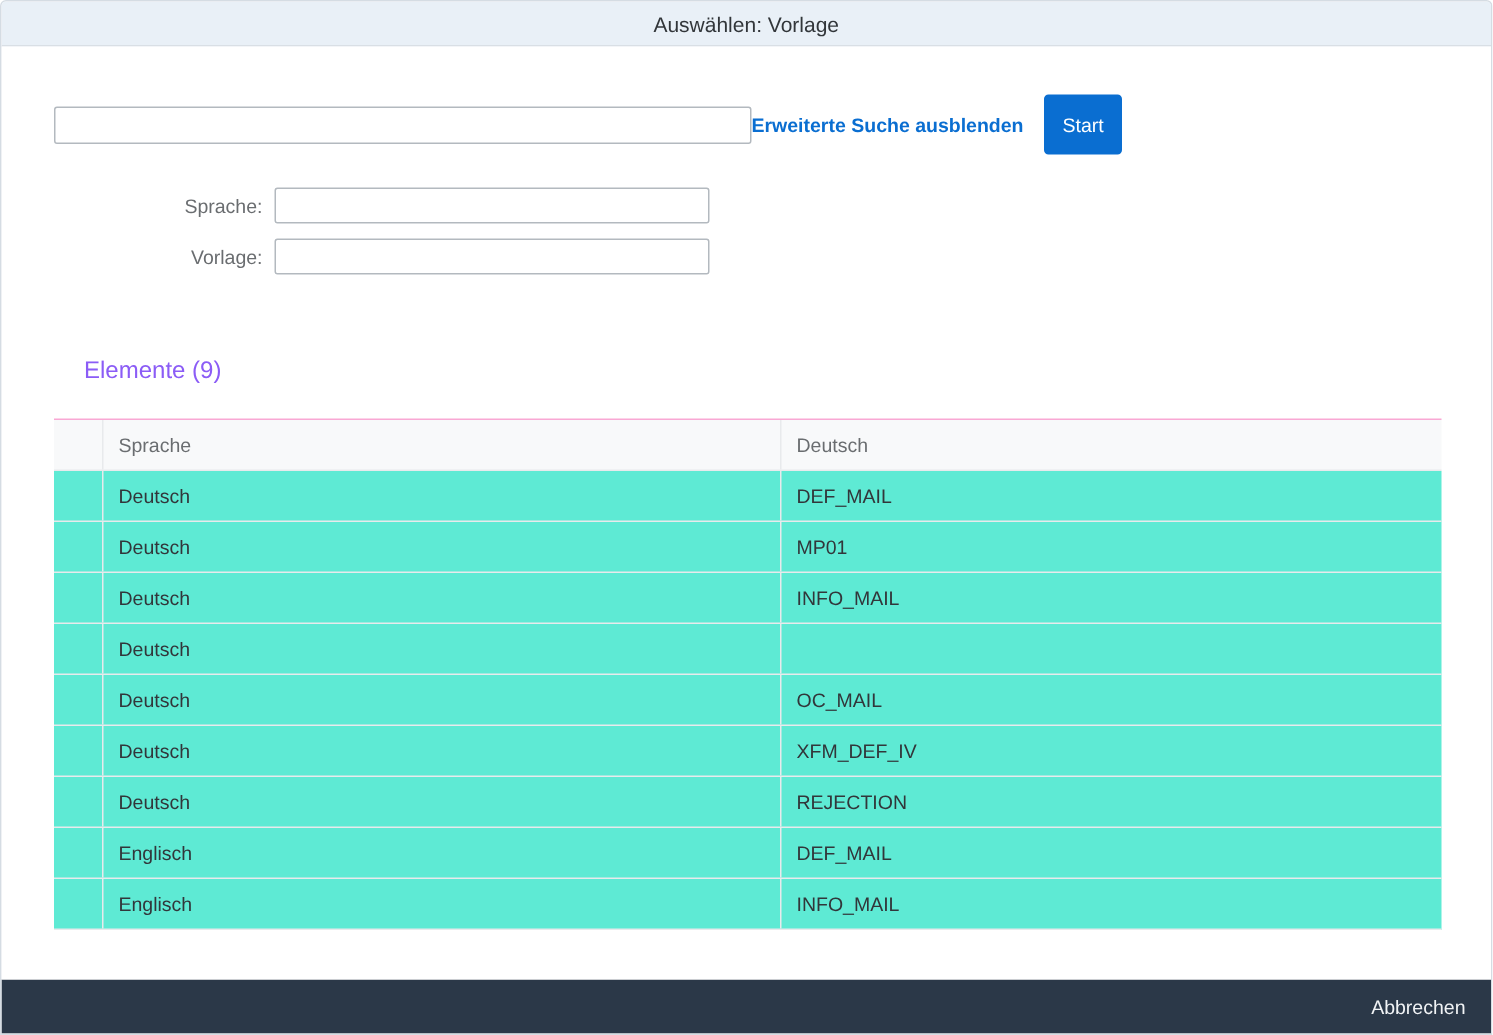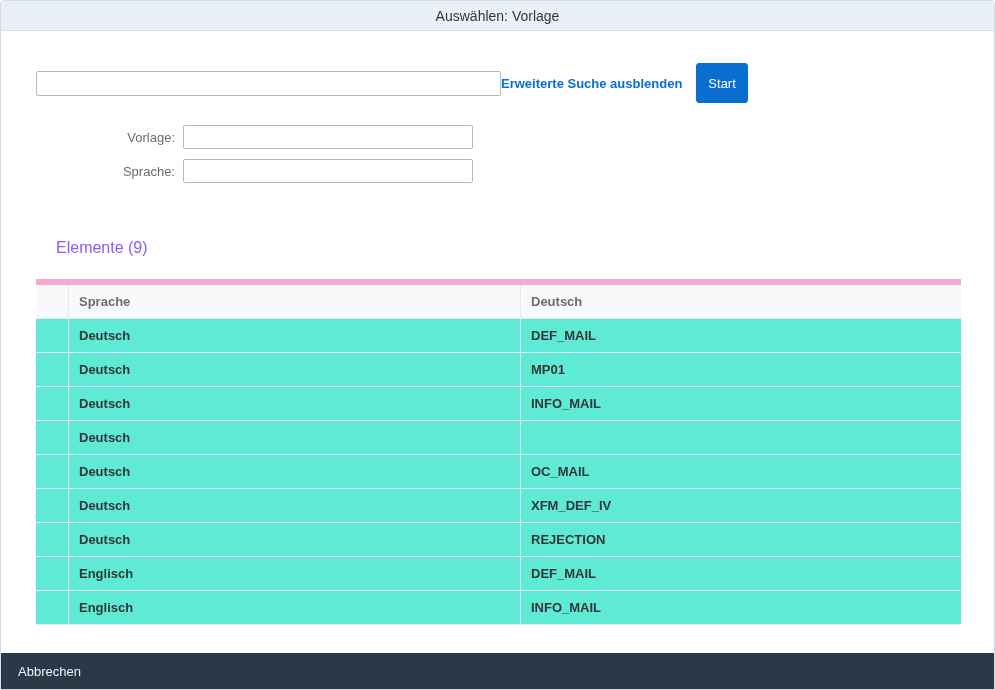--- a/index.html
+++ b/index.html
@@ -64,23 +64,22 @@
     font-size: 13px; padding: 0 8px; color: #32363a;
     outline: none; background: #fff;
   }
   .list-heading {
     margin: 56px 0 0 20px;
     font-size: 16px; color: #8b5cf6;
   }
   .table {
     margin-top: 22px;
     width: 925px;
-    border-top: 6px solid #f9a8d4;
+    border-top: 1px solid #f9a8d4;
     font-size: 13px;
-    font-weight: bold;
   }
   .trow, .thead {
     display: flex; align-items: stretch;
     height: 34px;
     border-bottom: 1px solid #e8eaec;
     background: #5eead4;
   }
   .thead { background: #f8f9fa; color: #6a6d70; }
   .cell {
     display: flex; align-items: center;
@@ -88,21 +87,21 @@
     overflow: hidden; white-space: nowrap;
   }
   .cell.sel { width: 33px; flex: 0 0 33px; border-right: 1px solid #e8eaec; padding: 0; }
   .cell.c1  { width: 452px; flex: 0 0 452px; border-right: 1px solid #e8eaec; }
   .cell.c2  { flex: 1 1 auto; }
   .trow .cell { color: #32363a; }
   .trow { cursor: pointer; }
   .dlg-footer {
     flex: 0 0 36px;
     background: #2b3848;
-    display: flex; align-items: center; 
+    display: flex; align-items: center; justify-content: flex-end;
     padding: 0 15px;
   }
   .cancel-btn {
     background: transparent; border: none; color: #f1f3f5;
     font-family: "Liberation Sans", sans-serif;
     font-size: 13px; cursor: pointer; padding: 4px 2px;
   }
 </style>
 </head>
 <body>
@@ -118,25 +117,25 @@
     <div class="top-row">
       <input type="text" class="search-input" value="" style="">
       <div class="top-actions">
         <a class="adv-link">Erweiterte Suche ausblenden</a>
         <button class="start-btn">Start</button>
       </div>
     </div>
 
     <div class="filters">
       <div class="filter-row">
+        <label class="flabel">Sprache:</label>
+        <input type="text" class="finput" value="" style="">
+      </div>
+      <div class="filter-row">
         <label class="flabel">Vorlage:</label>
-        <input type="text" class="finput" value="" style="">
-      </div>
-      <div class="filter-row">
-        <label class="flabel">Sprache:</label>
         <input type="text" class="finput" value="" style="">
       </div>
     </div>
 
     <div class="list-heading">Elemente (9)</div>
 
     <div class="table">
       <div class="thead">
         <div class="cell sel"></div>
         <div class="cell c1">Sprache</div>

